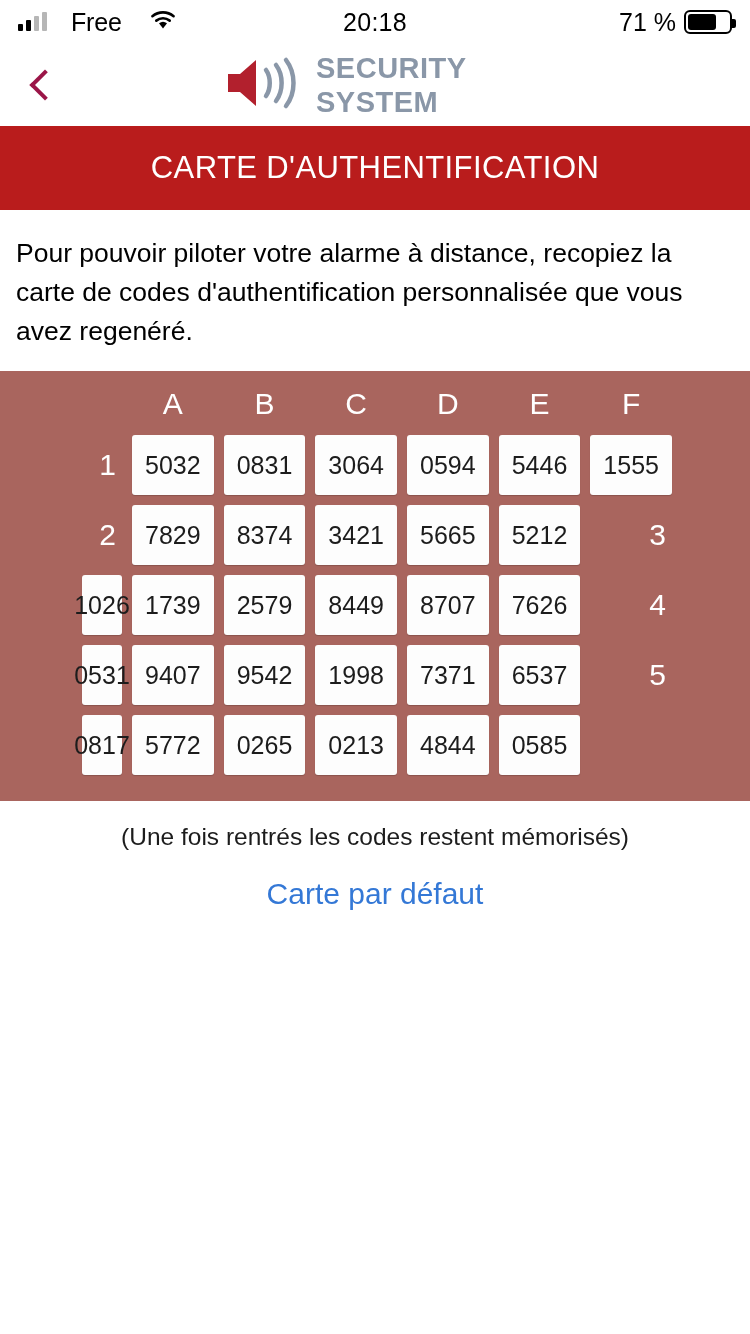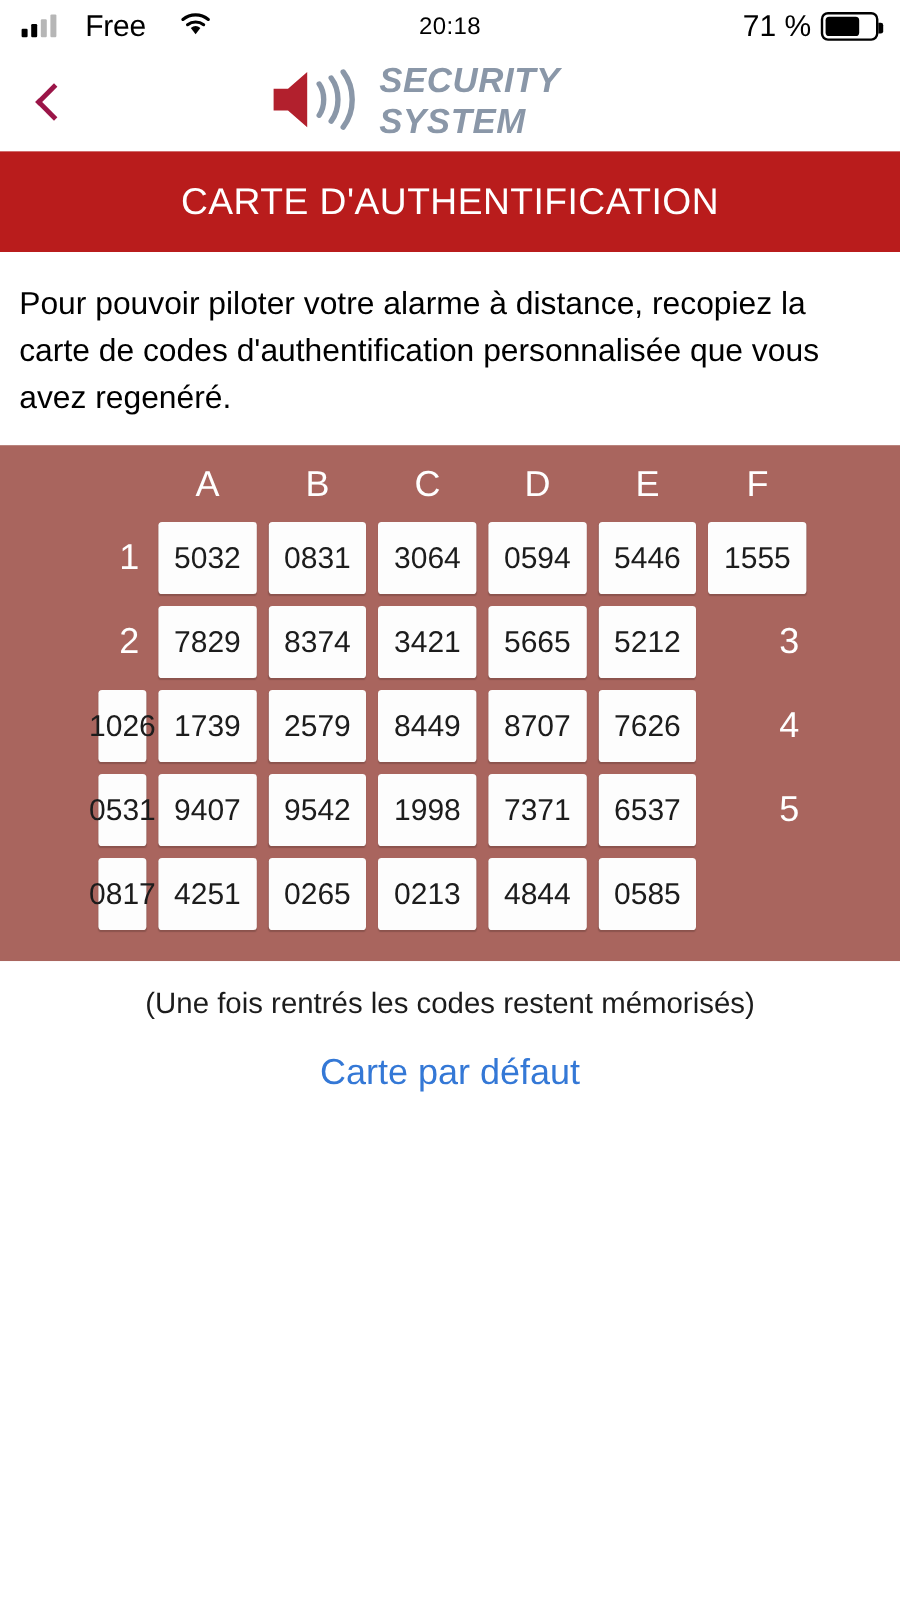--- a/index.html
+++ b/index.html
@@ -47,21 +47,21 @@
     letter-spacing: -0.2px;
   }
   .wifi {
     margin-left: 2px;
     display: inline-block;
   }
   .status-time {
     position: absolute;
     left: 0; right: 0;
     text-align: center;
-    font-size: 20px;
+    font-size: 25px;
     color: #000;
     letter-spacing: 0.3px;
   }
   .status-right {
     margin-left: auto;
     display: flex;
     align-items: center;
     gap: 8px;
   }
   .battery-pct { font-size: 25px; color: #000; }
@@ -89,21 +89,20 @@
     border-radius: 3px;
   }
 
   
   .app-header {
     height: 82px;
     background: #ffffff;
     display: flex;
     align-items: center;
     position: relative;
-    font-style: italic;
   }
   .back-btn {
     width: 90px;
     height: 82px;
     display: flex;
     align-items: center;
     justify-content: center;
     cursor: pointer;
   }
   .chev {
@@ -304,21 +303,21 @@
     <div class="row-head">4</div>
     <div class="cell">0531</div>
     <div class="cell">9407</div>
     <div class="cell">9542</div>
     <div class="cell">1998</div>
     <div class="cell">7371</div>
     <div class="cell">6537</div>
 
     <div class="row-head">5</div>
     <div class="cell">0817</div>
-    <div class="cell">4251</div>
+    <div class="cell">5772</div>
     <div class="cell">0265</div>
     <div class="cell">0213</div>
     <div class="cell">4844</div>
     <div class="cell">0585</div>
   </div>
 </div>
 
 <div class="footer">
   <div class="note">(Une fois rentrés les codes restent mémorisés)</div>
   <a class="link">Carte par défaut</a>

